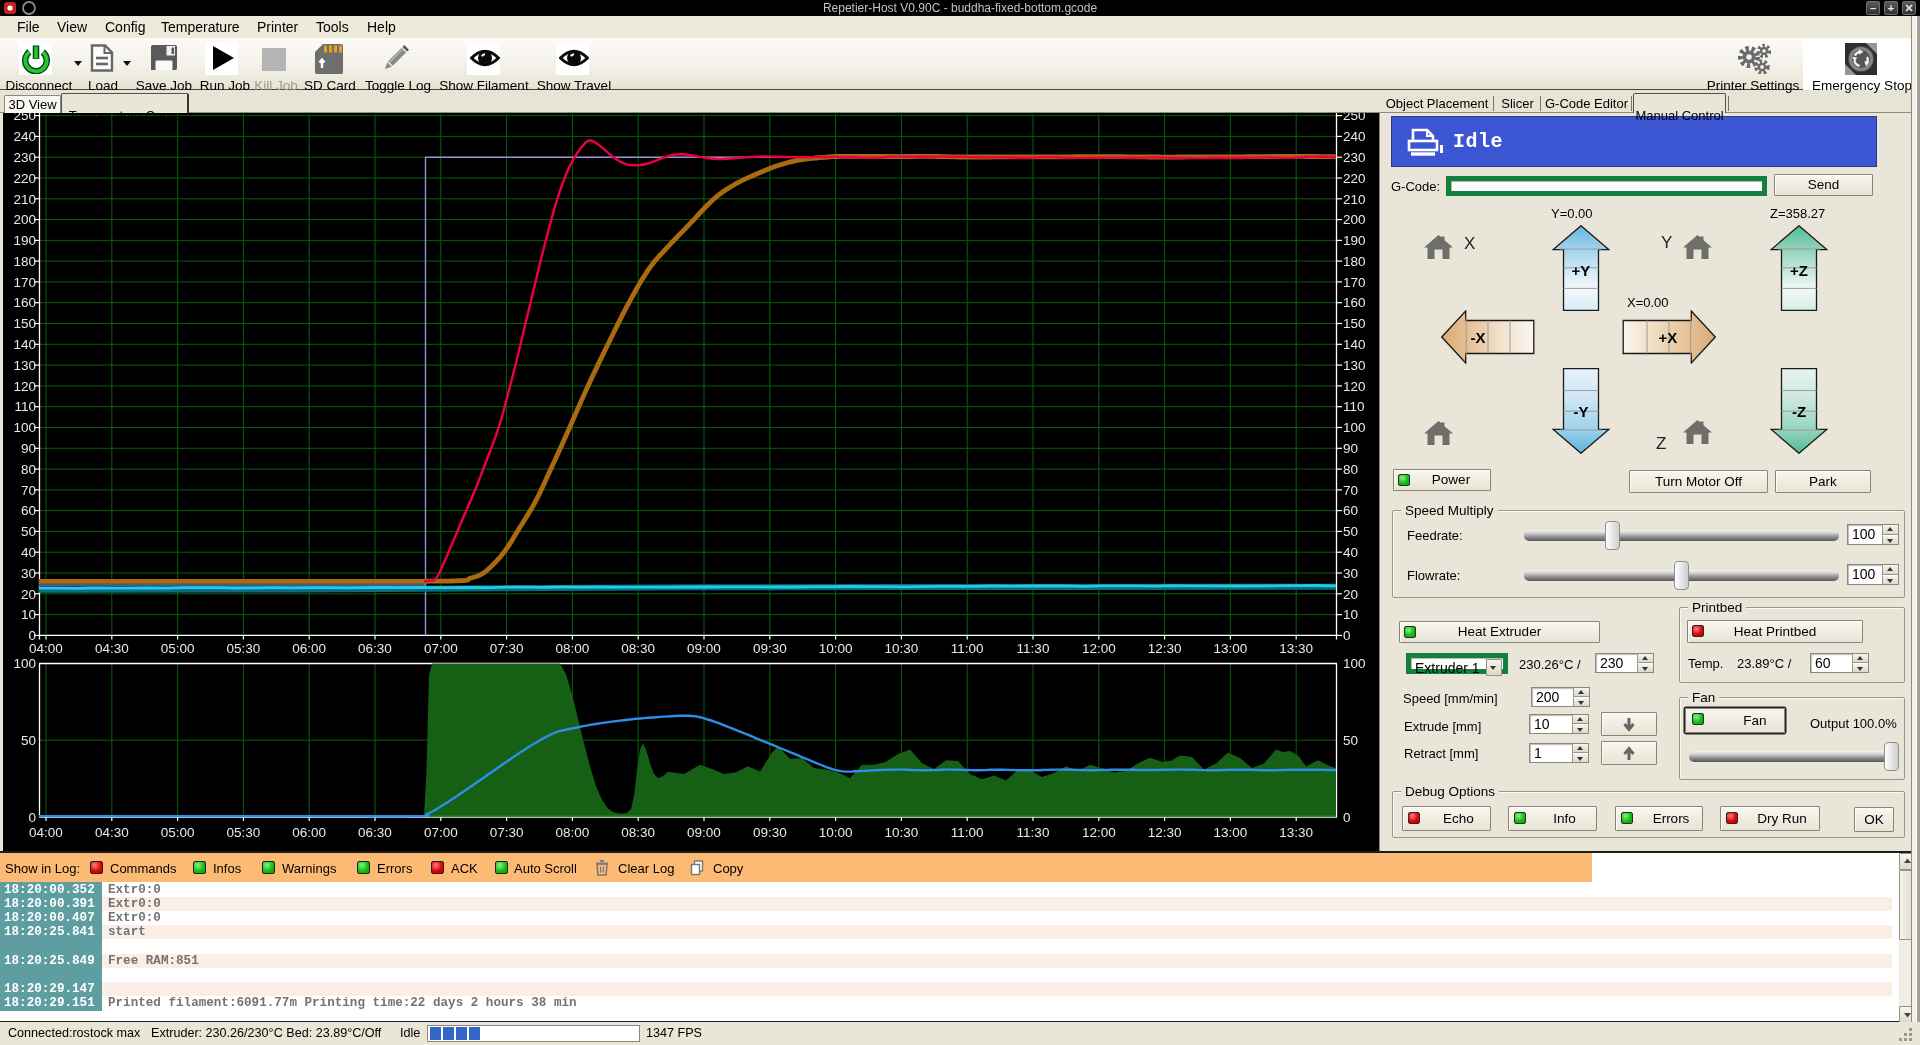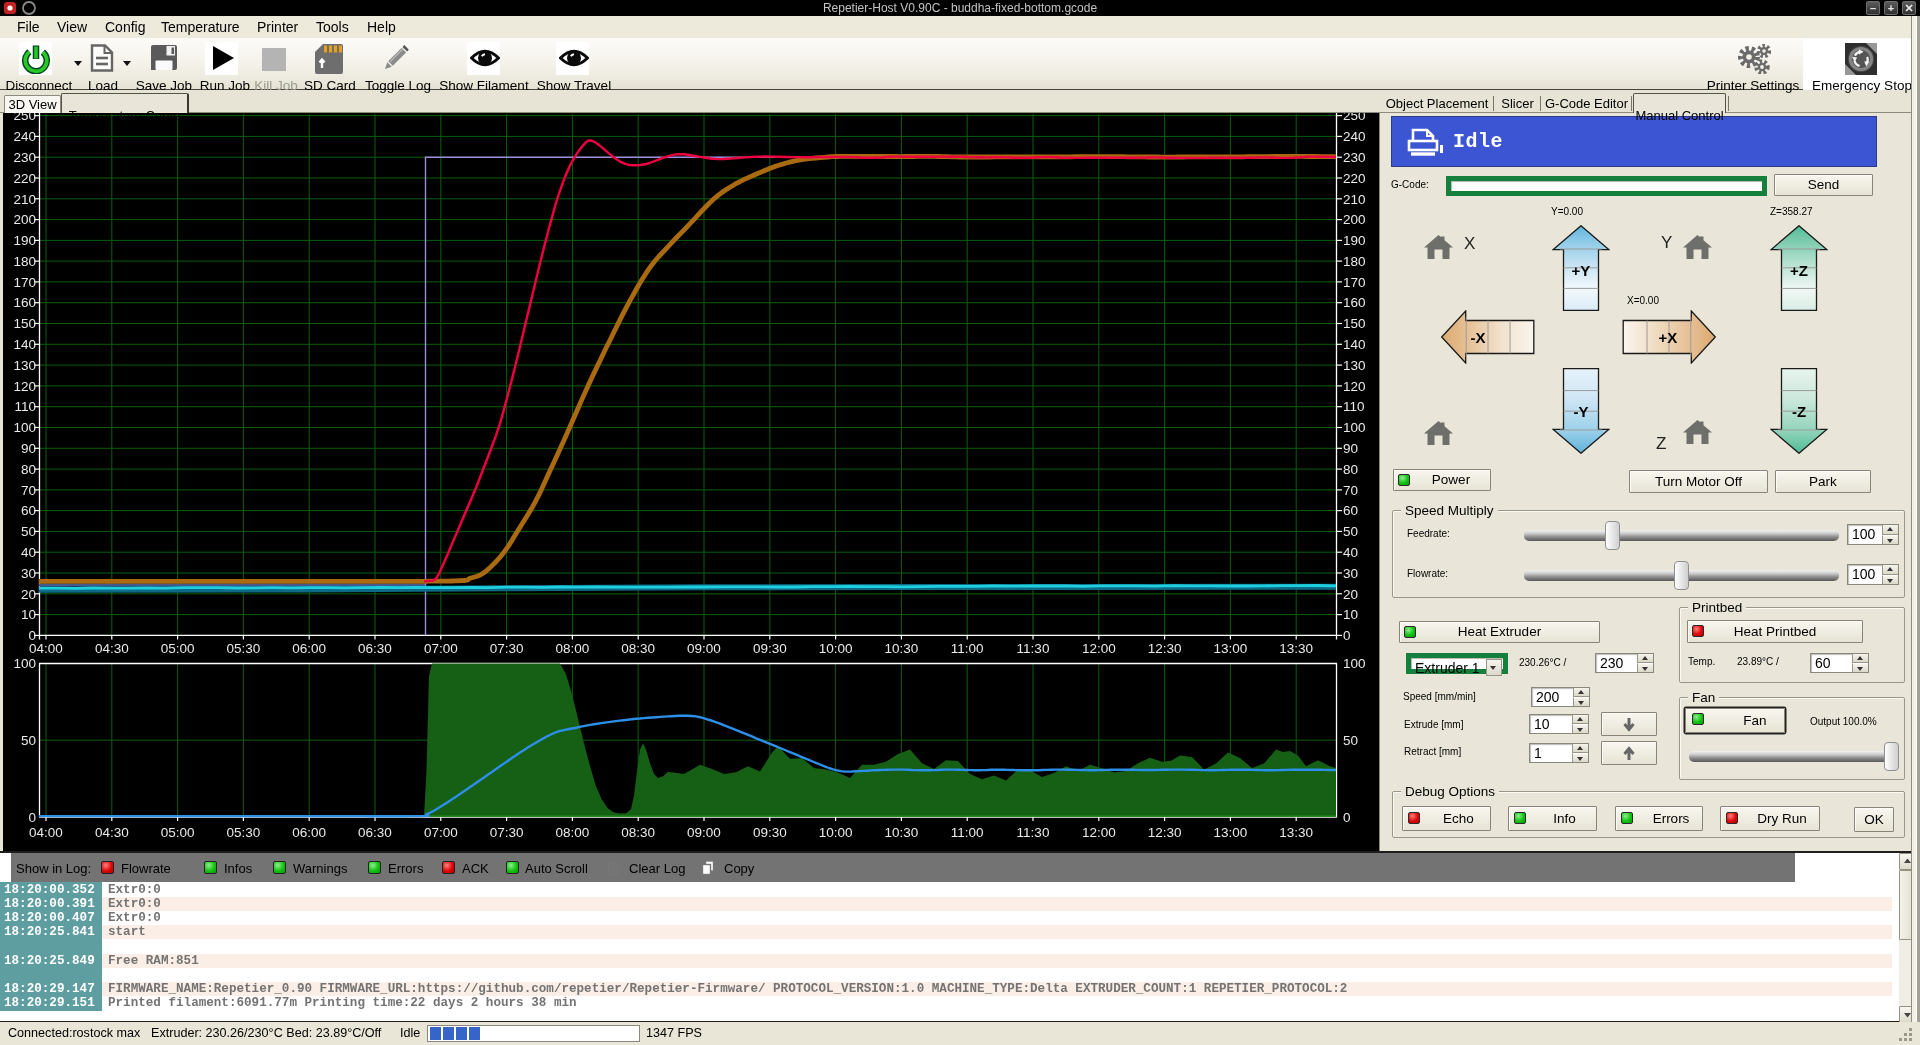--- a/index.html
+++ b/index.html
@@ -31,21 +31,21 @@
 .tabact{top:3px;height:20px;background:#e9e6d9;border:1px solid #55544a;border-bottom:none;
   border-radius:2px 2px 0 0;padding-top:14px;z-index:3}
 .tabtxt{top:5px;height:17px;padding-top:1px}
 .tabsep{position:absolute;top:6px;width:1px;height:15px;background:#77756a}
 
 #rpanel{position:absolute;left:1380px;top:113px;width:540px;height:739px;background:#e9e6d9}
 #banner{position:absolute;left:11px;top:3px;width:486px;height:51px;background:#3c55d2;
   border:1px solid #2b3b87}
 #banner .idle{position:absolute;left:61px;top:13px;font-family:"Liberation Mono",monospace;
   font-weight:bold;font-size:20px;color:#fff;letter-spacing:0.5px}
-.rlab{position:absolute;font-size:10px;color:#000;white-space:nowrap}
+.rlab{position:absolute;font-size:13px;color:#000;white-space:nowrap}
 .input{position:absolute;background:#fff;border:5px solid #15803d;
   box-shadow:inset 1px 1px 1px rgba(90,88,75,.45)}
 .btn{position:absolute;background:linear-gradient(#f8f6ef,#e7e4d5);border:1px solid #888578;
   font-size:13.5px;color:#000;text-align:center;border-radius:1px;
   box-shadow:inset 1px 1px 0 #fdfcf8}
 .led{position:absolute;width:12px;height:12px;border:1px solid #2a2a2a;border-radius:2px}
 .ledg{background:radial-gradient(circle at 35% 30%,#8cf08c 0%,#12c112 55%,#089a08 100%)}
 .ledr{background:radial-gradient(circle at 35% 30%,#ff8080 0%,#dd0606 55%,#b30000 100%)}
 .gb{position:absolute;border:1px solid #99968a;border-radius:2px;
   box-shadow:inset 1px 1px 0 #fbfaf3}
@@ -61,21 +61,21 @@
   background:linear-gradient(#f5f3ec,#dcd9ca);border-left:1px solid #999688;border-bottom:1px solid #999688}
 .spin .b.dn{top:50%;border-bottom:none;border-top:1px solid #fff}
 .uarr{width:0;height:0;border-left:3.5px solid transparent;border-right:3.5px solid transparent;
   border-bottom:4px solid #333;position:absolute;left:4px;top:2px}
 .darr{width:0;height:0;border-left:3.5px solid transparent;border-right:3.5px solid transparent;
   border-top:4px solid #333;position:absolute;left:4px;top:3px}
 .homelab{position:absolute;font-size:17px;color:#222}
 
 #logpanel{position:absolute;left:0;top:851px;width:1920px;height:171px;background:#fff;
   border-top:2px solid #1e1e1e;border-bottom:1px solid #1e1e1e}
-#loghead{position:absolute;left:11px;top:0;width:1784px;height:29px;background:#737373}
+#loghead{position:absolute;left:0;top:0;width:1592px;height:29px;background:#fdba74}
 .hlab{position:absolute;top:8px;font-size:13px;color:#000}
 .hled{position:absolute;top:8px;width:13px;height:13px;border:1px solid #222;border-radius:2px}
 #logts{position:absolute;left:0;top:29px;width:102px;height:129px;background:#5f9ea0}
 .lrow{position:absolute;left:0;width:1920px;height:14.2px;font-family:"Liberation Mono",monospace;
   font-size:12.6px;font-weight:bold;line-height:14.2px;white-space:pre}
 .lrow .ts{position:absolute;left:4px;color:#fff}
 .lrow .tx{position:absolute;left:108px;color:#737373}
 .pink2{position:absolute;left:102px;width:1790px;height:14.2px;background:#faeee7}
 
 #vsb{position:absolute;left:1899px;top:0;width:17px;height:170px;background:#efede4}
@@ -749,21 +749,21 @@
     <div class="btn" style="left:235px;top:693px;width:88px;height:25px;line-height:23px;padding-left:24px">Errors</div>
     <div class="led ledg" style="left:241px;top:699px"></div>
     <div class="btn" style="left:340px;top:693px;width:100px;height:25px;line-height:23px;padding-left:24px">Dry Run</div>
     <div class="led ledr" style="left:346px;top:699px"></div>
     <div class="btn" style="left:474px;top:694px;width:40px;height:25px;line-height:23px">OK</div>
   </div>
 <div id="logpanel">
     <div id="loghead">
       <div class="hlab" style="left:5px">Show in Log:</div>
       <div class="hled ledr" style="left:90px"></div>
-      <div class="hlab" style="left:110px">Flowrate</div>
+      <div class="hlab" style="left:110px">Commands</div>
       <div class="hled ledg" style="left:193px"></div>
       <div class="hlab" style="left:213px">Infos</div>
       <div class="hled ledg" style="left:262px"></div>
       <div class="hlab" style="left:282px">Warnings</div>
       <div class="hled ledg" style="left:357px"></div>
       <div class="hlab" style="left:377px">Errors</div>
       <div class="hled ledr" style="left:431px"></div>
       <div class="hlab" style="left:451px">ACK</div>
       <div class="hled ledg" style="left:495px"></div>
       <div class="hlab" style="left:514px">Auto Scroll</div>
@@ -784,21 +784,21 @@
     <div id="logts"></div>
     <div class="lrow" style="top:29.5px"><span class="ts">18:20:00.352</span><span class="tx">Extr0:0</span></div>
     <div class="pink2" style="top:43.7px"></div>
     <div class="lrow" style="top:43.7px"><span class="ts">18:20:00.391</span><span class="tx">Extr0:0</span></div>
     <div class="lrow" style="top:57.9px"><span class="ts">18:20:00.407</span><span class="tx">Extr0:0</span></div>
     <div class="pink2" style="top:72.1px"></div>
     <div class="lrow" style="top:72.1px"><span class="ts">18:20:25.841</span><span class="tx">start</span></div>
     <div class="pink2" style="top:100.5px"></div>
     <div class="lrow" style="top:100.5px"><span class="ts">18:20:25.849</span><span class="tx">Free RAM:851</span></div>
     <div class="pink2" style="top:128.9px"></div>
-    <div class="lrow" style="top:128.9px"><span class="ts">18:20:29.147</span><span class="tx">FIRMWARE_NAME:Repetier_0.90 FIRMWARE_URL:https://github.com/repetier/Repetier-Firmware/ PROTOCOL_VERSION:1.0 MACHINE_TYPE:Delta EXTRUDER_COUNT:1 REPETIER_PROTOCOL:2</span></div>
+    <div class="lrow" style="top:128.9px"><span class="ts">18:20:29.147</span></div>
     <div class="lrow" style="top:143.1px"><span class="ts">18:20:29.151</span><span class="tx">Printed filament:6091.77m Printing time:22 days 2 hours 38 min</span></div>
     <div id="vsb">
       <div class="sbtn" style="top:0"><svg width="15" height="15">
           <path d="M7.5 4.5 L11 9 L4 9 Z" fill="#444"></path>
         </svg></div>
       <div class="sbtn" style="top:153px"><svg width="15" height="15">
           <path d="M7.5 10.5 L11 6 L4 6 Z" fill="#444"></path>
         </svg></div>
       <div class="sthumb"></div>
     </div>

